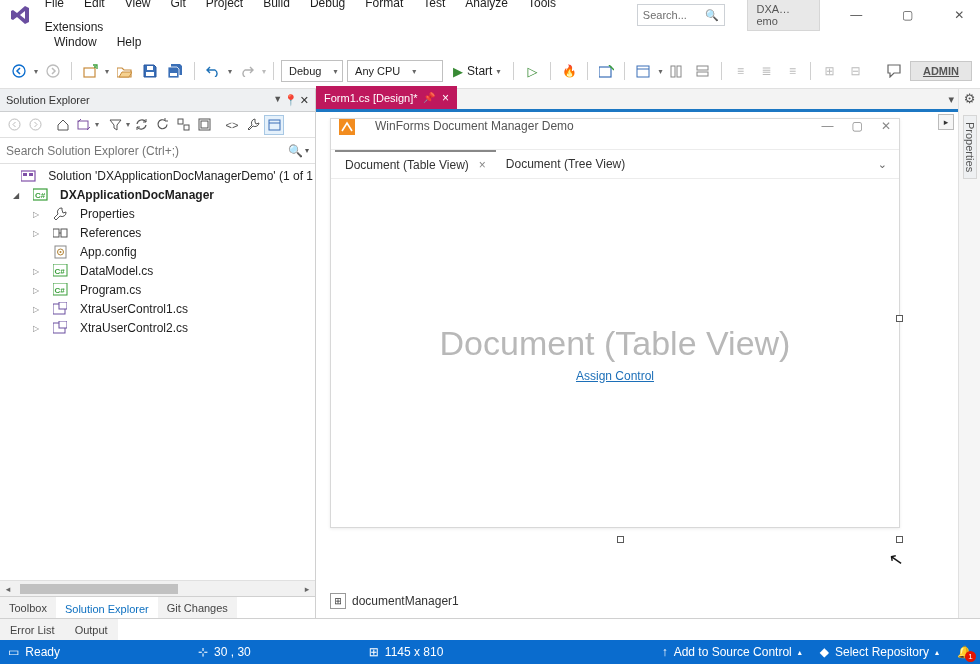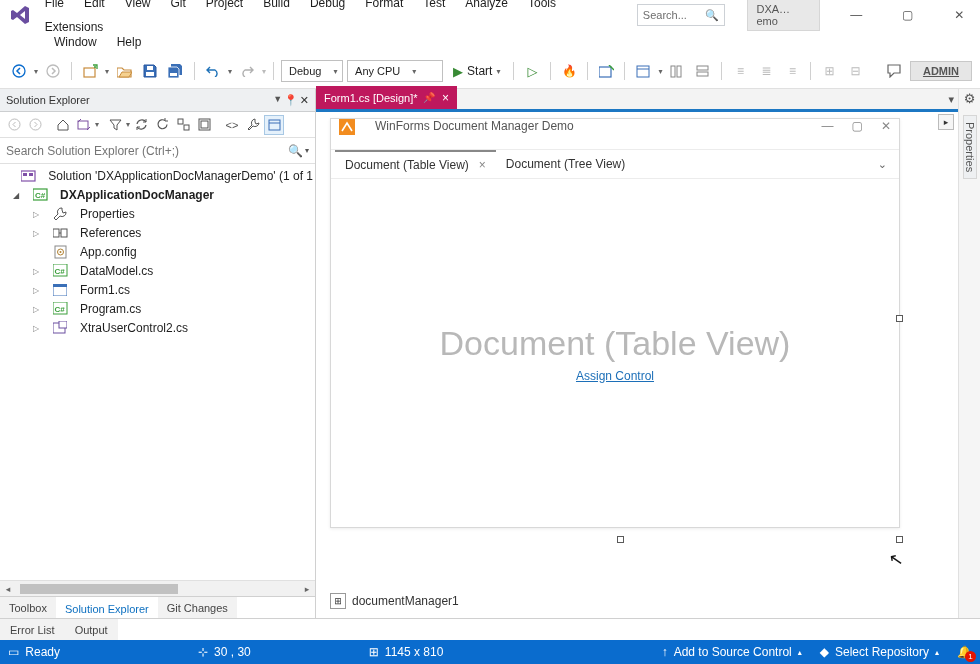--- a/index.html
+++ b/index.html
@@ -421,36 +421,36 @@
               <svg width="15" height="13">
                 <rect x="0" y="0" width="14" height="12" fill="#fff" stroke="#3a9e3a"></rect>
                 <text x="1.5" y="9.5" font-size="8" fill="#3a9e3a" font-weight="bold">C#</text>
               </svg>
             </span>
             <span class="lbl">DataModel.cs</span>
           </div>
           <div class="tree-row ind3">
             <span class="exp closed"></span>
             <span class="node-ic">
-              <svg width="14" height="12">
-                <rect x="0" y="0" width="14" height="12" fill="#fff" stroke="#3a6fb7"></rect>
-                <rect x="0" y="0" width="14" height="3" fill="#3a6fb7"></rect>
-              </svg>
-            </span>
-            <span class="lbl">Form1.cs</span>
-          </div>
-          <div class="tree-row ind3">
-            <span class="exp closed"></span>
-            <span class="node-ic">
               <svg width="15" height="13">
                 <rect x="0" y="0" width="14" height="12" fill="#fff" stroke="#3a9e3a"></rect>
                 <text x="1.5" y="9.5" font-size="8" fill="#3a9e3a" font-weight="bold">C#</text>
               </svg>
             </span>
             <span class="lbl">Program.cs</span>
+          </div>
+          <div class="tree-row ind3">
+            <span class="exp closed"></span>
+            <span class="node-ic">
+              <svg width="14" height="13">
+                <rect x="0" y="2" width="12" height="10" fill="#fff" stroke="#6a4ea0"></rect>
+                <rect x="6" y="0" width="8" height="7" fill="#fff" stroke="#6a4ea0"></rect>
+              </svg>
+            </span>
+            <span class="lbl">XtraUserControl1.cs</span>
           </div>
           <div class="tree-row ind3">
             <span class="exp closed"></span>
             <span class="node-ic">
               <svg width="14" height="13">
                 <rect x="0" y="2" width="12" height="10" fill="#fff" stroke="#6a4ea0"></rect>
                 <rect x="6" y="0" width="8" height="7" fill="#fff" stroke="#6a4ea0"></rect>
               </svg>
             </span>
             <span class="lbl">XtraUserControl2.cs</span>

